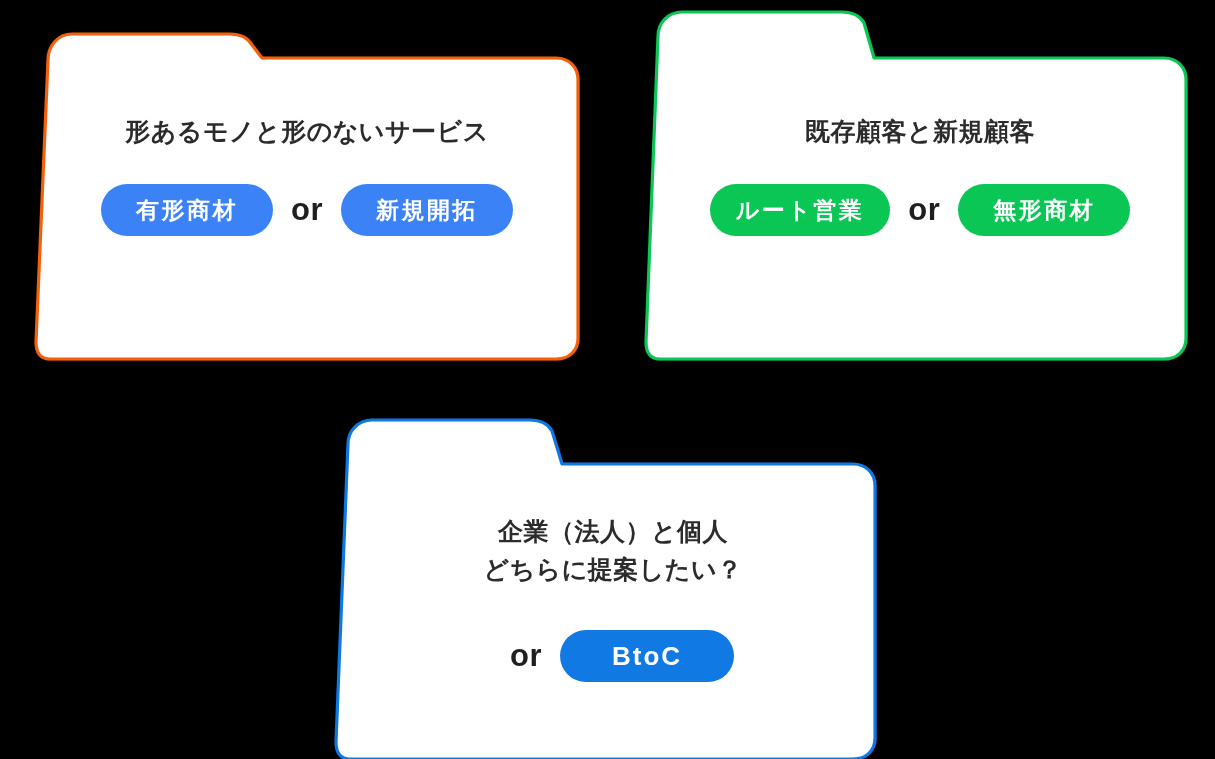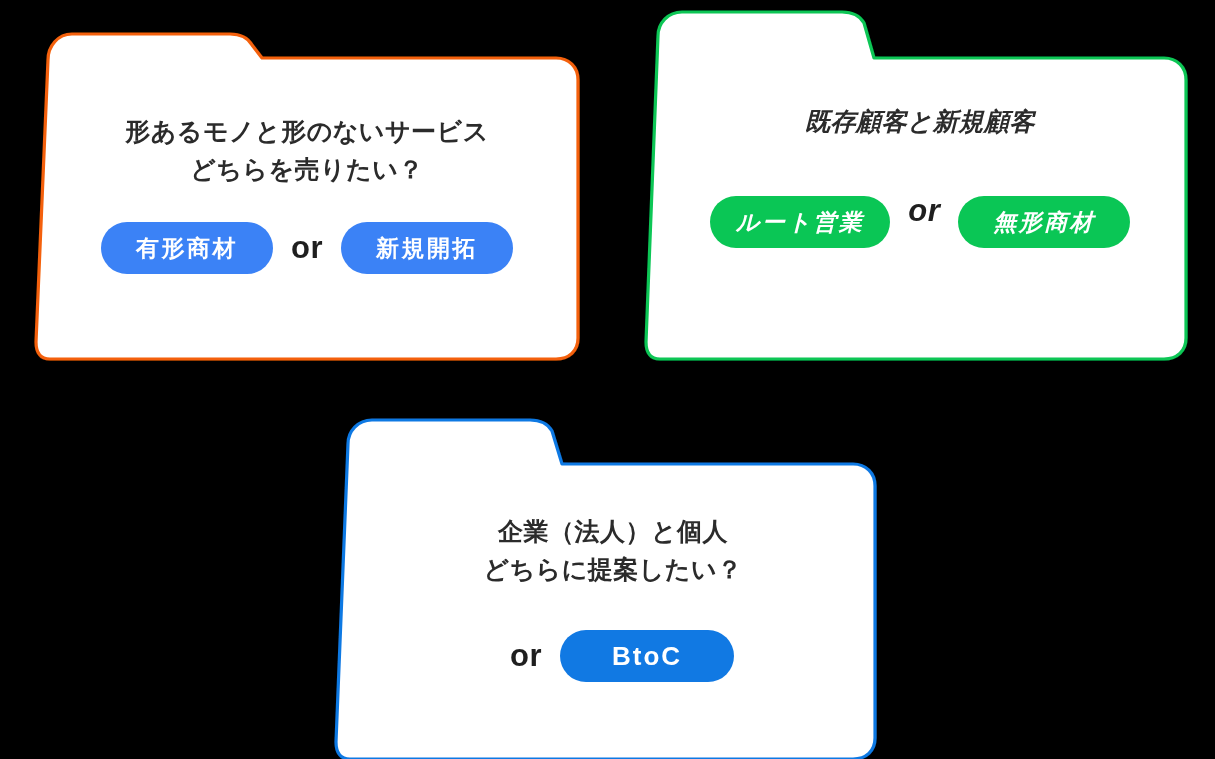--- a/index.html
+++ b/index.html
@@ -83,30 +83,30 @@
   .or-text {
     color: #1f1f1f;
     font-weight: bold;
     font-size: 31px;
     margin: 0 18px;
     letter-spacing: 0.5px;
   }
 
   
   .orange .pill { background: #3b82f6; }
-  .green  .pill { background: #0ac655; margin-top: 22px; }
+  .green  .pill { background: #0ac655; }
   .blue   .pill { background: #1179e3; }
 
   
   #card-tangible   { left: 34px;  top: 14px;  width: 546px; height: 346px; }
   #card-customer   { left: 650px; top: 4px;   width: 540px; height: 356px; }
   #card-audience   { left: 340px; top: 410px; width: 546px; height: 350px; }
 
   #card-tangible   .folder-content { top: 98px; }
-  #card-customer   .folder-content { top: 98px; font-style: italic; }
+  #card-customer   .folder-content { top: 108px; }
   #card-audience   .folder-content { top: 102px; }
 
   #card-tangible .choice-row   { margin-top: 34px; }
   #card-customer .choice-row   { margin-top: 34px; }
   #card-audience .choice-row   { margin-top: 42px; }
 </style>
 </head>
 <body>
 
 <div class="stage">
@@ -125,21 +125,21 @@
                L 228 44
                L 522 44
                C 535 44 544 53 544 66
                L 544 324
                C 544 337 535 345 522 345
                L 16 345
                C 6 345 2 338 2 328
                Z" fill="#ffffff" stroke="#f46109" stroke-width="3.2" stroke-linejoin="round"></path>
     </svg>
     <div class="folder-content">
-      <div class="card-title"><span>形あるモノと形のないサービス</span><br><span>どちらを売りたい？</span></div>
+      <div class="card-title"><span>形あるモノと形のないサービス</span><br></div>
       <div class="choice-row">
         <div class="pill wide">有形商材</div>
         <div class="or-text">or</div>
         <div class="pill wide">新規開拓</div>
       </div>
     </div>
   </div>
 
   <div class="folder green" id="card-customer">
     <svg class="folder-svg" width="540" height="356" viewBox="0 0 540 356">

